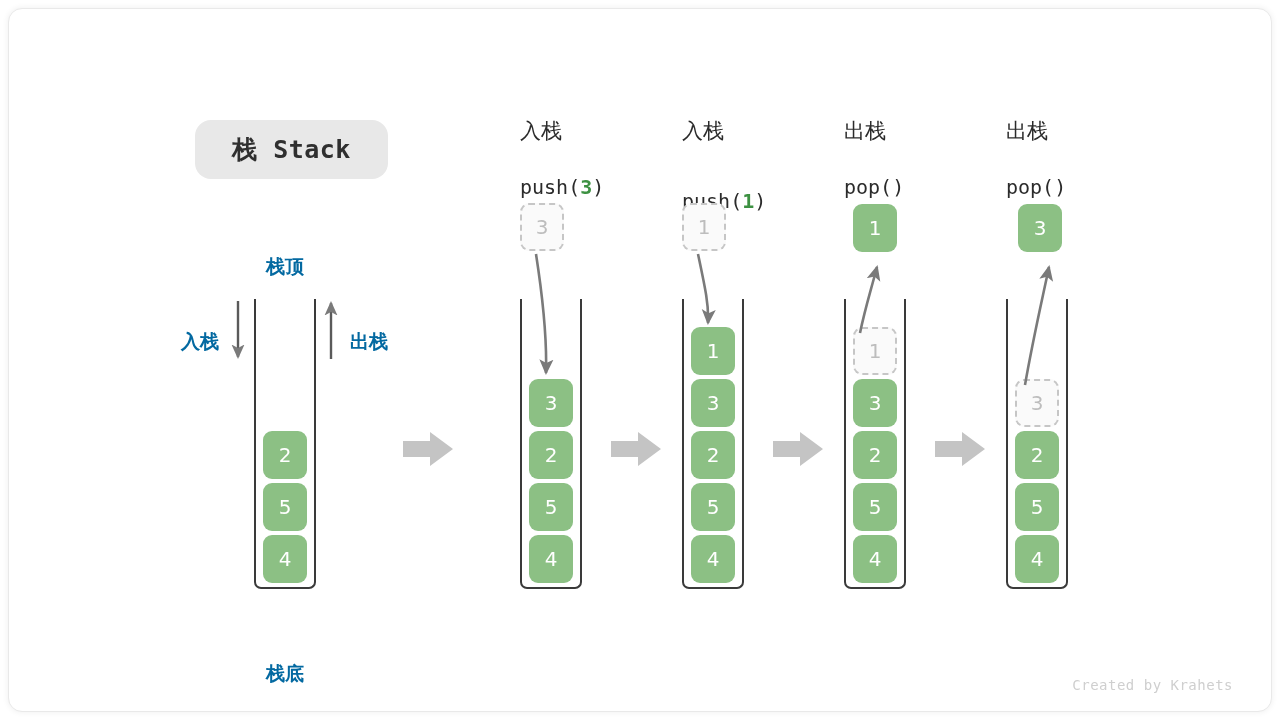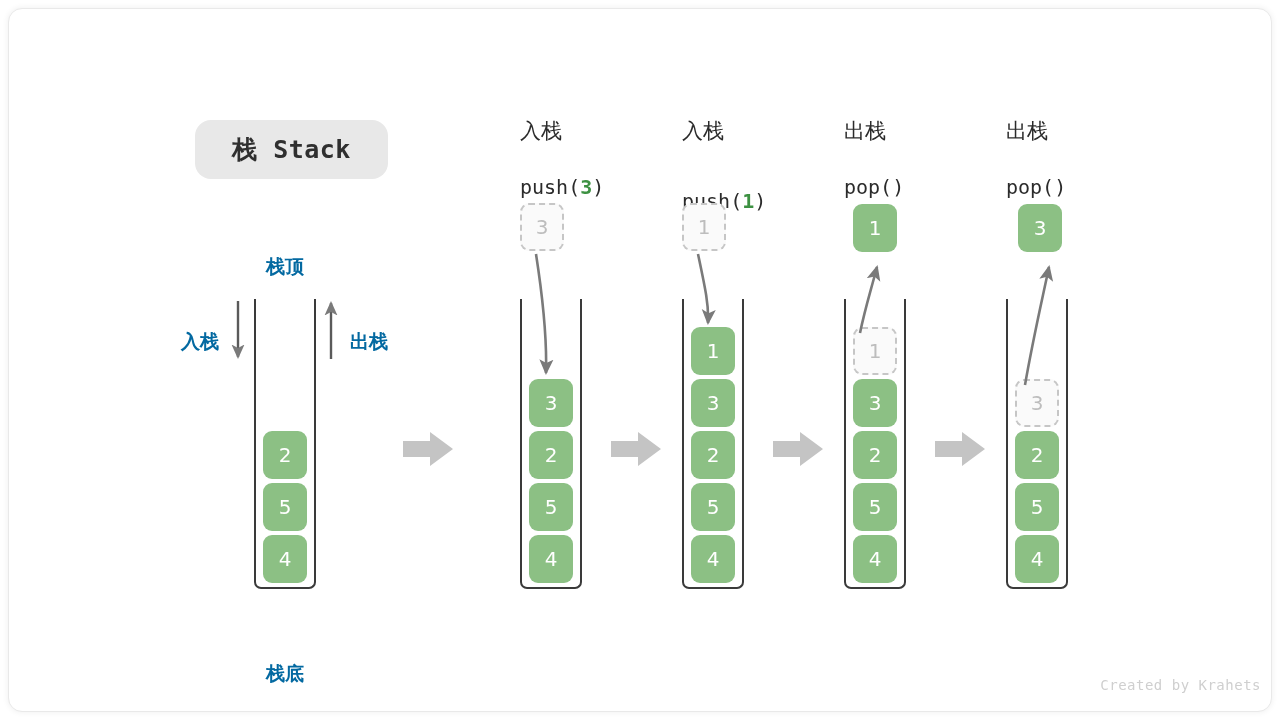--- a/index.html
+++ b/index.html
@@ -110,21 +110,21 @@
   }
   .float-cell.ghost { background: #fafafa; color: #bdbdbd; border: 2px dashed #c6c6c6; }
   .float-cell.solid { background: #8cc084; color: #ffffff; }
 
   
   #overlay { position: absolute; left: 0; top: 0; width: 1262px; height: 702px; pointer-events: none; }
 
   
   #footer {
     position: absolute;
-    right: 10px; bottom: 18px;
+    right: 38px; bottom: 18px;
     font-family: "DejaVu Sans Mono", "Liberation Mono", monospace;
     font-size: 14px;
     color: #cfcfcf;
     letter-spacing: 0.5px;
   }
 </style>
 </head>
 <body>
 
 <div id="canvas">

